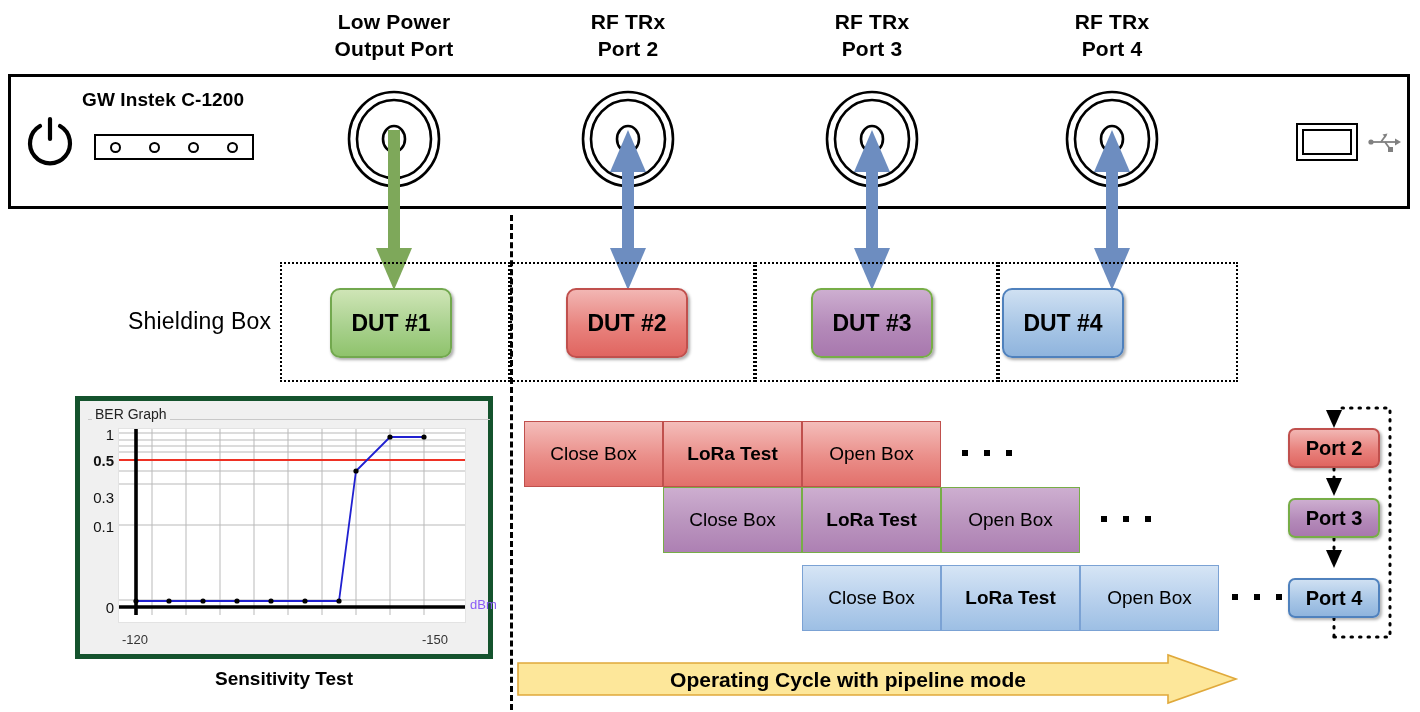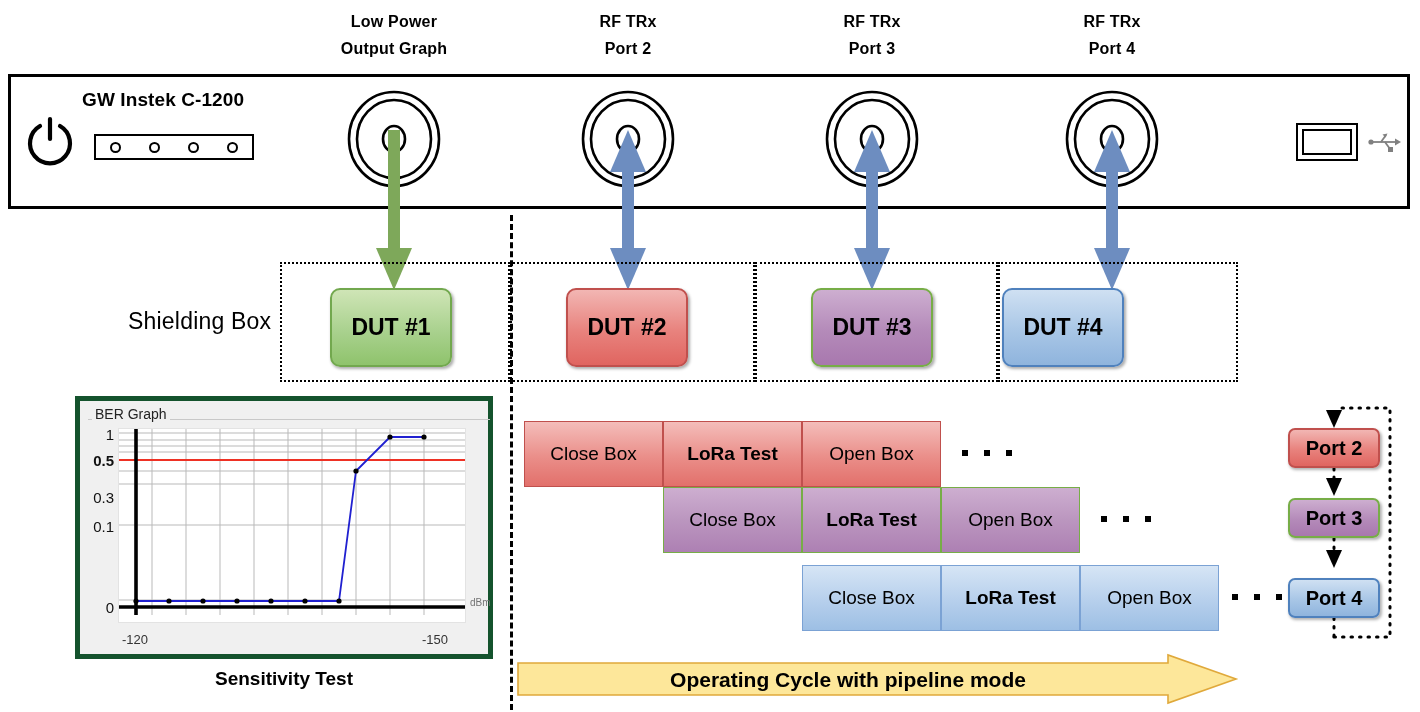--- a/index.html
+++ b/index.html
@@ -1,21 +1,21 @@
 <!DOCTYPE html>
 <html><head>
 <meta charset="utf-8">
 <style>
   html,body{margin:0;padding:0;background:#ffffff;}
   body{width:1420px;height:712px;position:relative;overflow:hidden;
        font-family:"Liberation Sans",sans-serif;color:#000;}
   .stage{position:absolute;left:0;top:0;width:1420px;height:712px;}
 
   
-  .port-caption{position:absolute;text-align:center;font-weight:bold;font-size:16px;
+  .port-caption{position:absolute;text-align:center;font-weight:bold;font-size:21px;
                 line-height:27px;letter-spacing:.2px;}
 
   
   .chassis{position:absolute;left:8px;top:74px;width:1402px;height:135px;
            border:3px solid #000;background:#fff;box-sizing:border-box;}
   .brand{position:absolute;left:82px;top:89px;font-size:19px;font-weight:600;letter-spacing:.1px;}
   .power-icon{position:absolute;left:26px;top:117px;width:48px;height:48px;}
   .led-bar{position:absolute;left:94px;top:134px;width:160px;height:26px;
            border:2.5px solid #000;box-sizing:border-box;display:flex;
            align-items:center;justify-content:space-around;}
@@ -27,21 +27,21 @@
                   border:2px solid #000;}
   .usb-icon{position:absolute;left:1368px;top:128px;width:34px;height:28px;}
 
   
   .conn-arrow{position:absolute;}
 
   
   .shield-label{position:absolute;left:128px;top:308px;font-size:23px;letter-spacing:.2px;}
   .shield-cell{position:absolute;top:262px;height:120px;
                border:2.5px dotted #000;box-sizing:border-box;}
-  .dut{position:absolute;top:288px;width:122px;height:79px;border-radius:10px;
+  .dut{position:absolute;top:288px;width:122px;height:70px;border-radius:10px;
        display:flex;align-items:center;justify-content:center;
        font-size:23px;font-weight:bold;box-sizing:border-box;
        box-shadow:1.5px 2px 3px rgba(0,0,0,.32);}
   .dut-green{background:linear-gradient(180deg,#cfe5b6 0%,#a9d18e 55%,#8fc36c 100%);
              border:2px solid #72a84e;}
   .dut-red{background:linear-gradient(180deg,#f2b6b3 0%,#e8827d 55%,#e06560 100%);
            border:2px solid #c0504d;}
   .dut-purple{background:linear-gradient(180deg,#cdaed0 0%,#b48ab9 55%,#a878ae 100%);
               border:2px solid #77ad47;}
   .dut-blue{background:linear-gradient(180deg,#cfe0f2 0%,#a8c6e6 55%,#8fb4dd 100%);
@@ -55,21 +55,21 @@
   .ber-panel{position:absolute;left:75px;top:396px;width:418px;height:263px;
              background:#f0f0f0;border:5px solid #14532d;box-sizing:border-box;}
   .ber-title{position:absolute;left:12px;top:5px;font-size:14px;color:#222;
              background:#f0f0f0;padding:0 3px;z-index:3;}
   .ber-groupline{position:absolute;left:8px;top:18px;width:402px;height:0;
                  border-top:1px solid #c8c8c8;}
   .ber-plot{position:absolute;left:38px;top:27px;width:348px;height:195px;
             background:#ffffff;border:1px solid #e3e3e3;box-sizing:border-box;}
   .ytick{position:absolute;font-size:15px;color:#111;text-align:right;width:32px;}
   .xtick{position:absolute;font-size:13px;color:#333;}
-  .dbm-label{position:absolute;font-size:10px;color:#737373;}
+  .dbm-label{position:absolute;font-size:13px;color:#8b5cf6;}
   .sens-caption{position:absolute;left:75px;top:668px;width:418px;text-align:center;
                 font-size:19px;font-weight:bold;}
 
   
   .pl-cell{position:absolute;height:66px;display:flex;align-items:center;
            justify-content:center;font-size:19px;box-sizing:border-box;text-align:right;}
   .pl-red{background:linear-gradient(180deg,#f4bdba 0%,#ea8e89 55%,#e2706b 100%);
           border:1.5px solid #c0504d;}
   .pl-purple{background:linear-gradient(180deg,#cdaed0 0%,#bb96bf 50%,#ad80b3 100%);
              border:1.5px solid #77ad47;}
@@ -97,21 +97,21 @@
                font-size:21px;font-weight:bold;z-index:2;}
   svg{display:block;overflow:visible;}
 </style>
 </head>
 <body>
 
 <div class="stage">
 
   <div class="port-caption" style="left:314px;top:8px;width:160px;">
     <div>Low Power</div>
-    <div>Output Graph</div>
+    <div>Output Port</div>
   </div>
   <div class="port-caption" style="left:548px;top:8px;width:160px;">
     <div>RF TRx</div>
     <div>Port 2</div>
   </div>
   <div class="port-caption" style="left:792px;top:8px;width:160px;">
     <div>RF TRx</div>
     <div>Port 3</div>
   </div>
   <div class="port-caption" style="left:1032px;top:8px;width:160px;">

